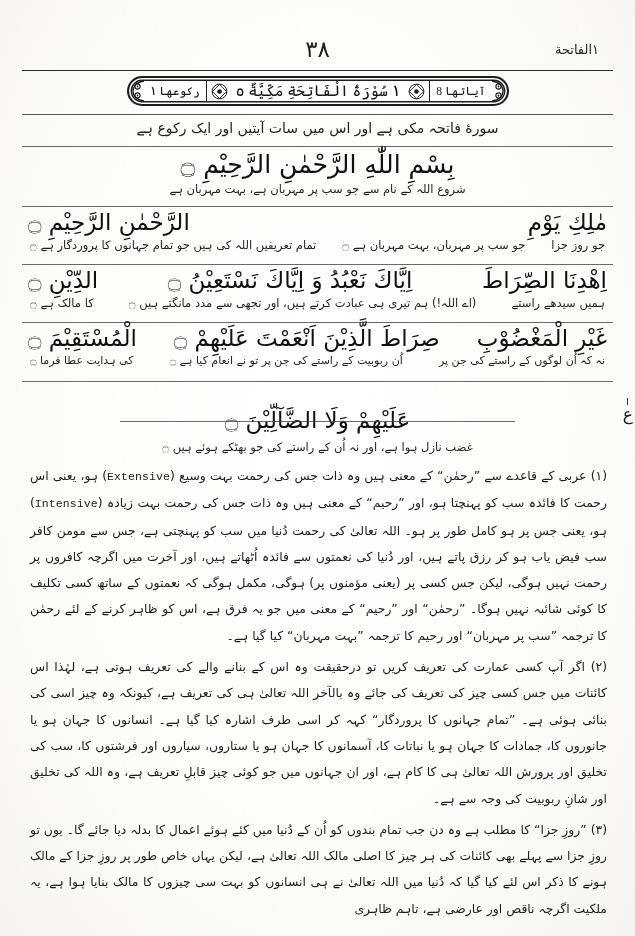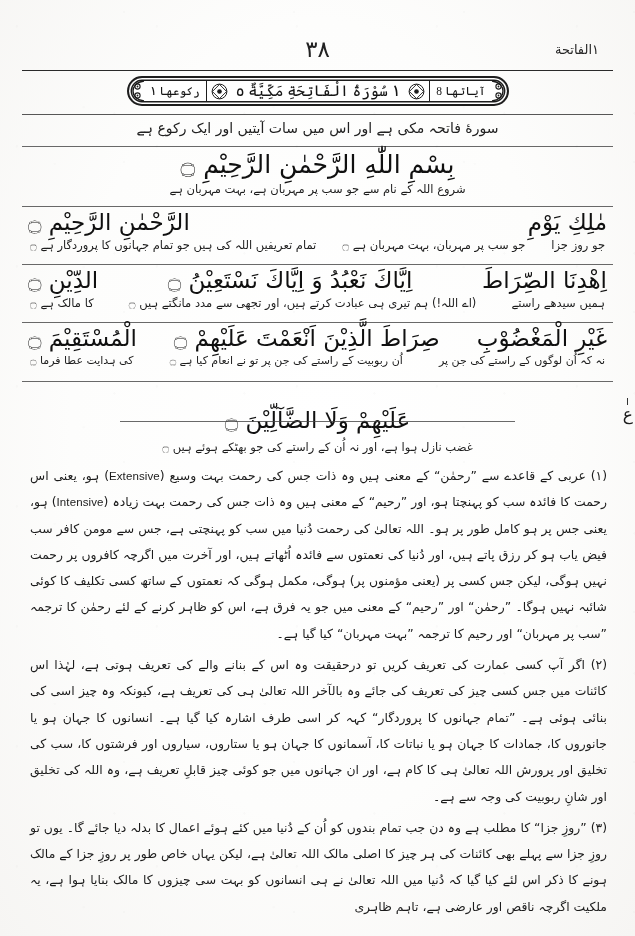--- a/index.html
+++ b/index.html
@@ -215,21 +215,21 @@
     line-height: 26.3px;
     color: #1c1c1c;
     text-align: justify;
     text-justify: inter-word;
     margin: 0 0 1px 0;
     letter-spacing: .1px;
   }
   .note .latin {
     direction: ltr;
     unicode-bidi: isolate;
-    font-family: Liberation Sans, sans-serif;
+    font-family: Liberation Mono, monospace;
     font-size: 11.5px;
   }
   .note-sep { height: 4px; }
 </style>
 </head>
 <body>
 
 <div class="page"></div>
 
 <div class="content">

